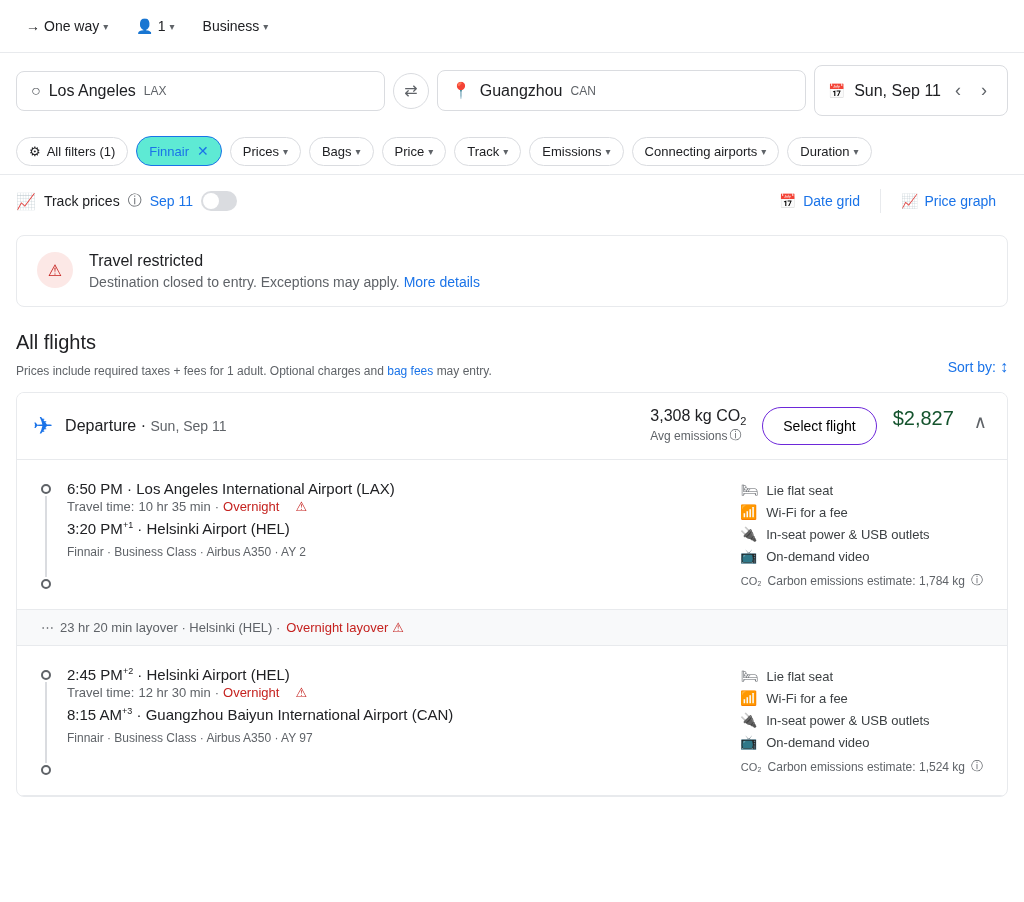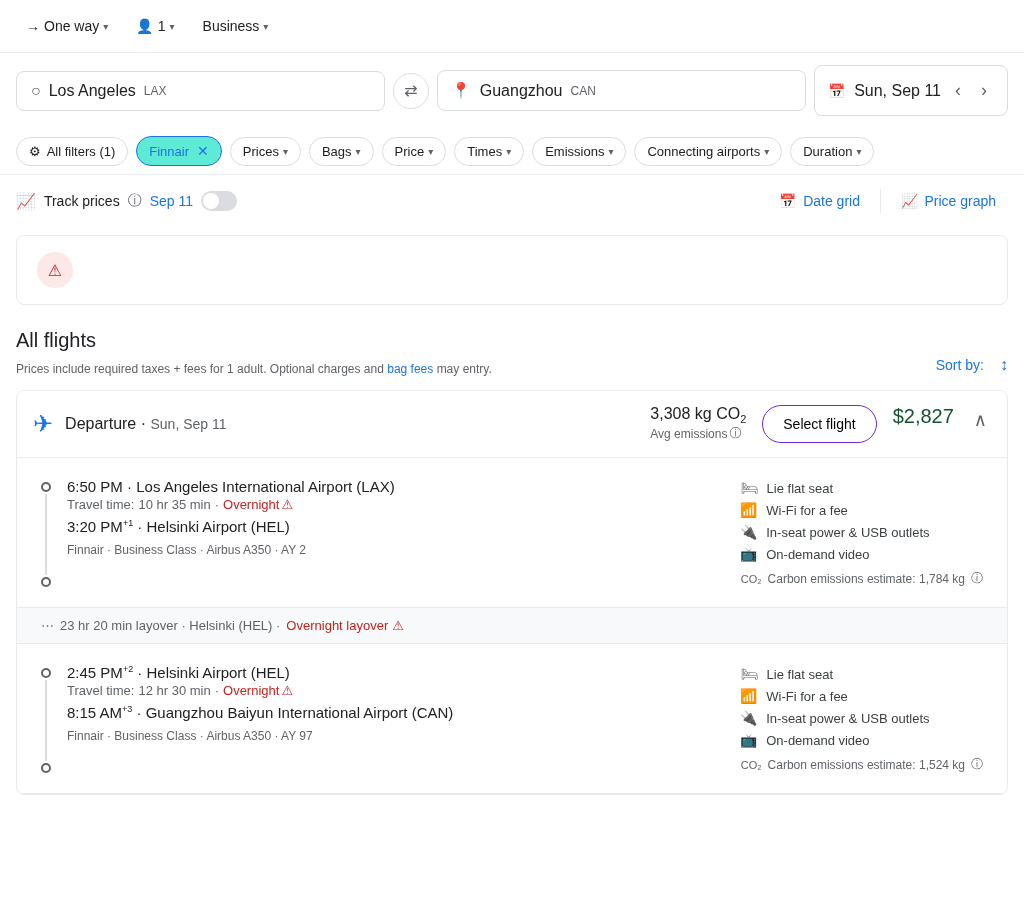--- a/index.html
+++ b/index.html
@@ -80,21 +80,21 @@
     }
     .restricted-title { font-size: 16px; font-weight: 500; margin-bottom: 4px; }
     .restricted-desc { font-size: 14px; color: #5f6368; }
     .restricted-link { color: #1a73e8; text-decoration: none; }
 
     
     .flights-section { padding: 16px 16px 8px; }
     .flights-title { font-size: 20px; font-weight: 500; margin-bottom: 4px; }
     .flights-subtitle { font-size: 12px; color: #5f6368; }
     .flights-subtitle a { color: #1a73e8; text-decoration: none; }
-    .sort-row { display: flex; justify-content: flex-end; align-items: center; gap: 16px; padding: 0 0 8px; }
+    .sort-row { display: flex; justify-content: flex-end; align-items: center; gap: 4px; padding: 0 0 8px; }
 
     
     .flight-card { border: 1px solid #e8eaed; border-radius: 8px; margin: 0 0 0 0; overflow: hidden; }
     .flight-header {
       display: flex; align-items: center; justify-content: space-between;
       padding: 14px 16px; background: #fff; border-bottom: 1px solid #e8eaed; cursor: pointer;
     }
     .flight-header-left { display: flex; align-items: center; gap: 12px; }
     .airline-logo { font-size: 24px; color: #1a73e8; }
     .flight-departure { font-size: 16px; }
@@ -110,21 +110,21 @@
     }
     .price { font-size: 20px; font-weight: 500; color: #14532d; white-space: nowrap; }
     .expand-btn { background: none; border: none; cursor: pointer; font-size: 18px; color: #5f6368; padding: 4px; }
     .segment { padding: 20px 24px; border-bottom: 1px solid #e8eaed; display: flex; gap: 16px; }
     .segment-timeline { display: flex; flex-direction: column; align-items: center; gap: 0; flex-shrink: 0; padding-top: 4px; }
     .dot { width: 10px; height: 10px; border-radius: 50%; border: 2px solid #5f6368; background: #fff; flex-shrink: 0; }
     .timeline-line { width: 2px; flex: 1; background: #dadce0; min-height: 30px; margin: 2px 0; }
     .segment-content { flex: 1; min-width: 0; }
     .segment-time { font-size: 15px; font-weight: 500; margin-bottom: 2px; }
     .segment-duration { font-size: 13px; color: #5f6368; display: flex; align-items: center; gap: 4px; }
-    .overnight-badge { color: #c5221f; font-size: 13px; display: flex; align-items: center; gap: 2px; }
+    .overnight-badge { color: #c5221f; font-size: 13px; display: flex; align-items: center; gap: 16px; }
     .segment-arrival { margin-top: 6px; }
     .segment-info { font-size: 12px; color: #5f6368; margin-top: 8px; }
     .segment-amenities { margin-left: auto; display: flex; flex-direction: column; gap: 6px; flex-shrink: 0; min-width: 200px; padding-top: 2px; }
     .amenity { display: flex; align-items: center; gap: 8px; font-size: 13px; color: #3c4043; }
     .amenity-icon { color: #5f6368; font-size: 14px; flex-shrink: 0; }
     .co2-row { display: flex; align-items: center; gap: 6px; font-size: 12px; color: #5f6368; margin-top: 2px; }
 
     
     .layover-row {
       padding: 10px 24px; background: #f8f9fa; display: flex; align-items: center; gap: 6px;
@@ -188,21 +188,21 @@
   </button>
   <button class="filter-btn">
     <span>Bags</span>
     <span class="chevron">▾</span>
   </button>
   <button class="filter-btn">
     <span>Price</span>
     <span class="chevron">▾</span>
   </button>
   <button class="filter-btn">
-    <span>Times</span>
+    <span>Track</span>
     <span class="chevron">▾</span>
   </button>
   <button class="filter-btn">
     <span>Emissions</span>
     <span class="chevron">▾</span>
   </button>
   <button class="filter-btn">
     <span>Connecting airports</span>
     <span class="chevron">▾</span>
   </button>
@@ -230,20 +230,27 @@
       <span>📈</span>
       <span>Price graph</span>
     </button>
   </div>
 </div>
 
 <div class="restricted-banner">
   <div class="warning-icon-box">
     <span style="color:#c5221f">⚠</span>
   </div>
+  <div>
+    <div class="restricted-title">Travel restricted</div>
+    <div class="restricted-desc">
+      <span>Destination closed to entry. Exceptions may apply.</span>
+      <a href="#" class="restricted-link"> <span>More details</span></a>
+    </div>
+  </div>
 </div>
 
 <div class="flights-section">
   <div class="flights-title">All flights</div>
   <div style="display:flex;align-items:center;justify-content:space-between;margin-bottom:8px">
     <div class="flights-subtitle">
       <span>Prices include required taxes + fees for 1 adult. Optional charges and</span>
       <a href="#"> <span>bag fees</span></a>
       <span>may entry.</span>
     </div>

